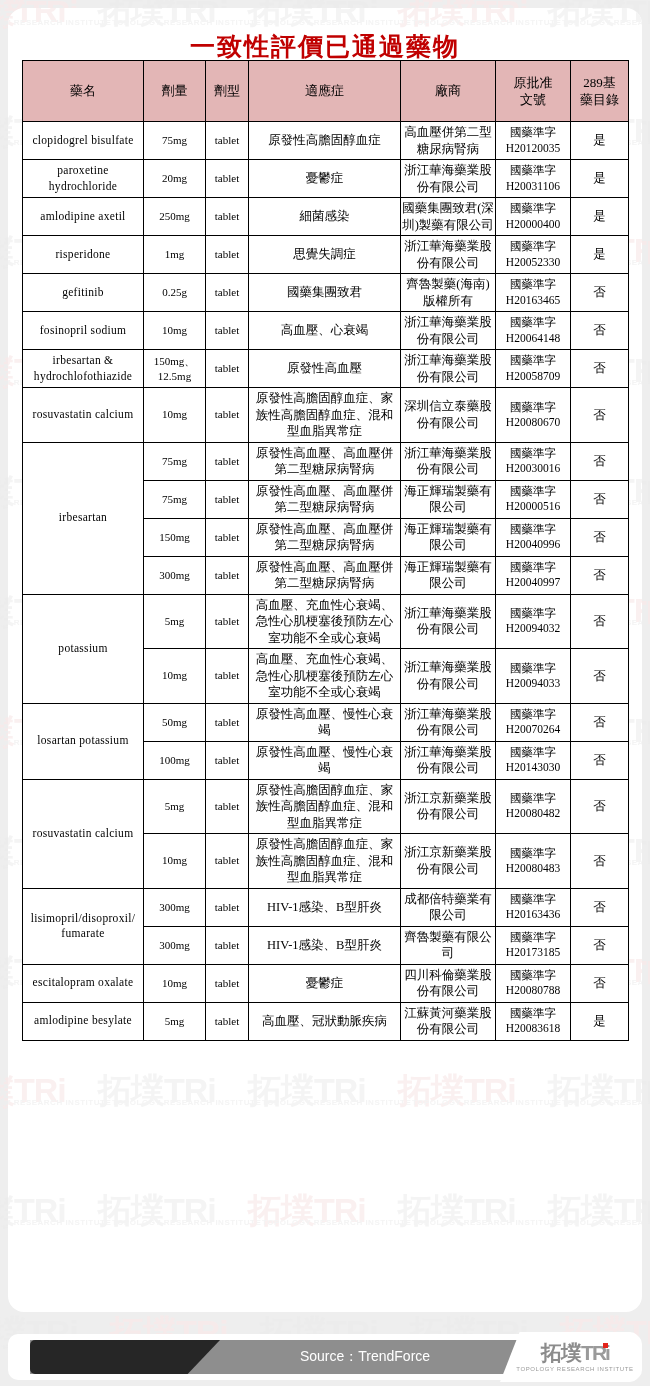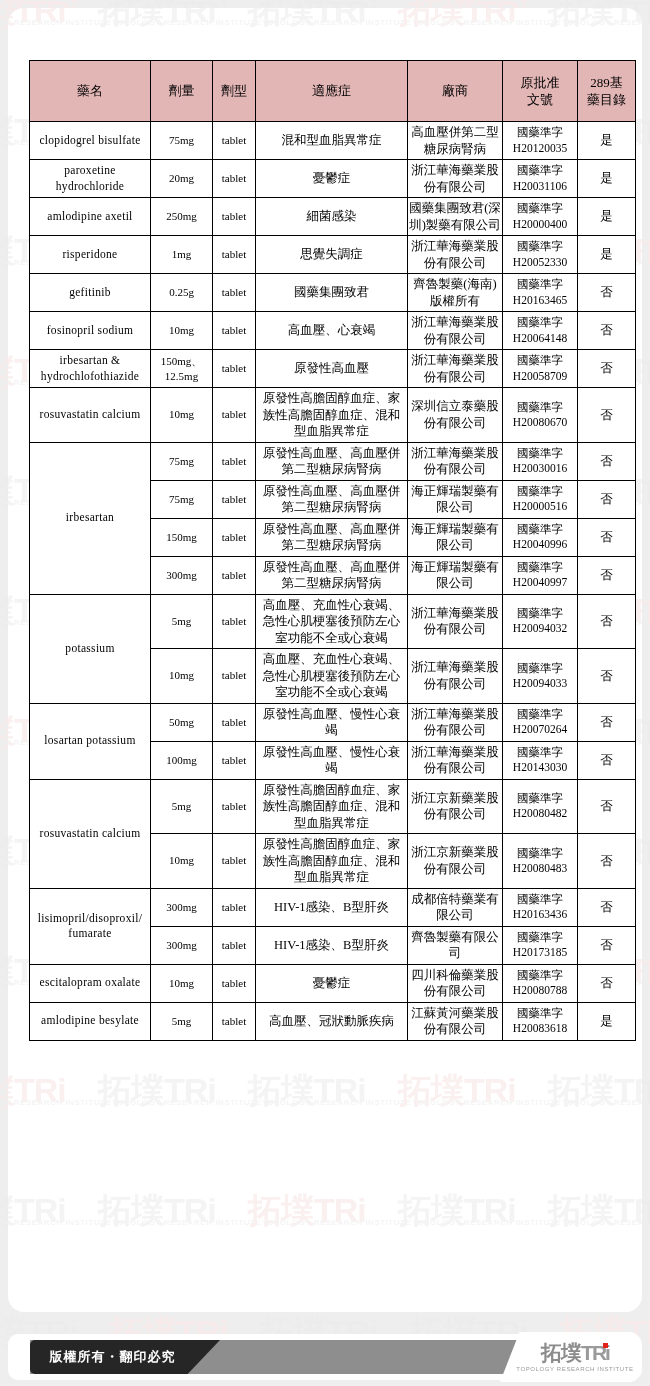--- a/index.html
+++ b/index.html
@@ -67,21 +67,21 @@
     font-weight: bold;
     color: #c00000;
     letter-spacing: 2px;
     font-family: "Liberation Serif", "DejaVu Serif", serif;
     z-index: 3;
   }
 
   
   .tbl-wrap {
     position: absolute;
-    left: 21px;
+    left: 14px;
     top: 52px;
     width: 606px;
     z-index: 3;
   }
   table.drugs {
     border-collapse: collapse;
     width: 606px;
     table-layout: fixed;
     background: transparent;
   }
@@ -468,20 +468,21 @@
       <span class="wm sm" style="left:404px;top:1210px">TOPOLOGY RESEARCH INSTITUTE</span>
       <span class="wm big" style="left:540px;top:1180px">拓墣TRi</span>
       <span class="wm sm" style="left:554px;top:1210px">TOPOLOGY RESEARCH INSTITUTE</span>
       <span class="wm big" style="left:-60px;top:1300px">拓墣TRi</span>
       <span class="wm big pink" style="left:90px;top:1300px">拓墣TRi</span>
       <span class="wm big" style="left:240px;top:1300px">拓墣TRi</span>
       <span class="wm big" style="left:390px;top:1300px">拓墣TRi</span>
       <span class="wm big pink" style="left:540px;top:1300px">拓墣TRi</span>
     </div>
 
+  <div class="title">一致性評價已通過藥物</div>
 
   <div class="tbl-wrap">
     <table class="drugs">
       <colgroup>
         <col class="w-name">
           <col class="w-dose">
           <col class="w-form">
         <col class="w-ind">
           <col class="w-mfr">
           <col class="w-appr">
@@ -502,21 +503,21 @@
             <span>289基</span><br>
             <span>藥目錄</span>
           </th>
         </tr>
       </thead>
       <tbody id="tbody">
           <tr>
             <td class="c-name" rowspan="1">clopidogrel  bisulfate</td>
             <td class="c-dose">75mg</td>
             <td class="c-form">tablet</td>
-            <td class="c-ind">混和型血脂異常症</td>
+            <td class="c-ind">原發性高膽固醇血症</td>
             <td class="c-mfr">高血壓併第二型糖尿病腎病</td>
             <td class="c-appr"><span>國藥準字</span><br><span class="apprnum">H20120035</span></td>
             <td class="c-list">是</td>
           </tr>
           <tr>
             <td class="c-name" rowspan="1">paroxetine hydrochloride</td>
             <td class="c-dose">20mg</td>
             <td class="c-form">tablet</td>
             <td class="c-ind">憂鬱症</td>
             <td class="c-mfr">浙江華海藥業股份有限公司</td>
@@ -698,18 +699,18 @@
           </tr>
         </tbody>
     </table>
   </div>
 </div>
 
 <div class="footer">
   <div class="footer-bg"></div>
   <div class="bar-gray"></div>
   <div class="bar-dark"></div>
-  <div class="copyright">版權所有・翻印必究</div>
+  <div class="source">Source：TrendForce</div>
   <div class="logo-box">
     <div class="logo-main"><span>拓墣</span><span class="tri">TRi</span><span class="logo-dot"></span></div>
     <div class="logo-sub">TOPOLOGY RESEARCH INSTITUTE</div>
   </div>
 </div>
 
 </body></html>

